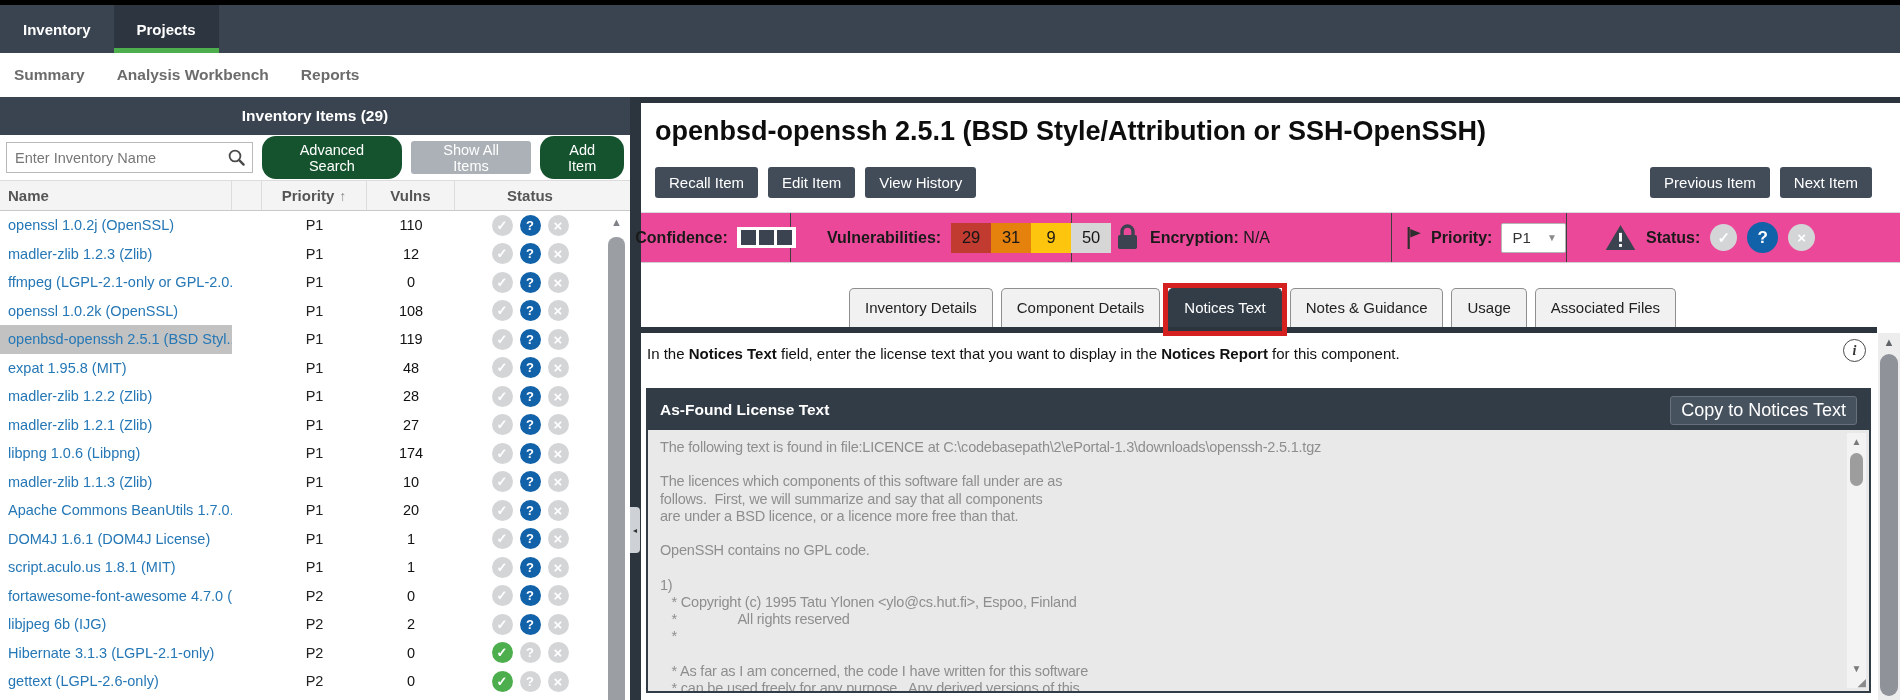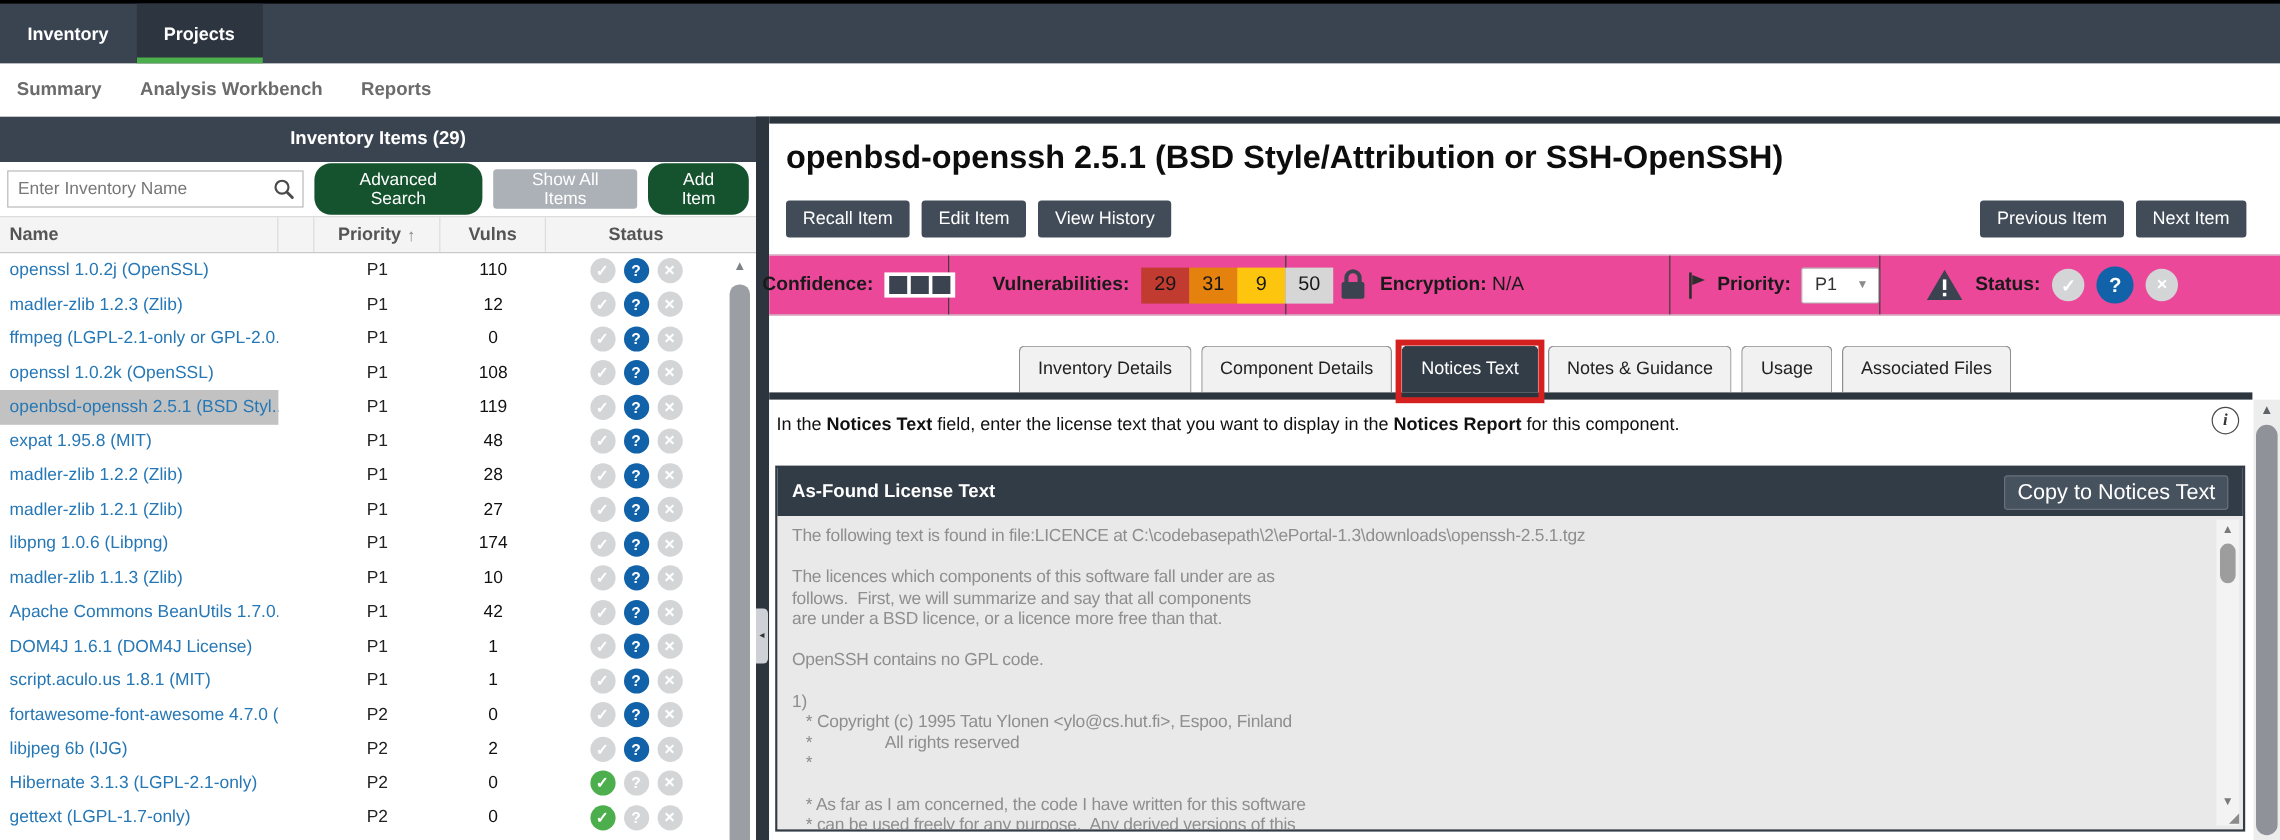--- a/index.html
+++ b/index.html
@@ -4,21 +4,21 @@
 <style>
   * { box-sizing: border-box; }
   html,body { margin:0; padding:0; }
   body {
     width:1900px; height:700px; overflow:hidden; background:#fff;
     font-family:"Liberation Sans", sans-serif; position:relative;
   }
 
   
   .topnav { position:absolute; top:0; left:0; right:0; height:53px;
-    background:#3a4450; border-top:3px solid #000000; display:flex; }
+    background:#3a4450; border-top:5px solid #000000; display:flex; }
   .topnav-tab { padding:0 23px; display:flex; align-items:center;
     color:#fff; font-weight:bold; font-size:15px; cursor:pointer; }
   .topnav-tab.active { background:#2d3540; box-shadow:inset 0 -5px 0 0 #4cae4c; }
 
   
   .subnav { position:absolute; top:53px; left:0; right:0; height:44px;
     background:#fff; display:flex; align-items:stretch; gap:28px; padding-left:12px; }
   .subnav-tab { color:#6b6b6b; font-weight:bold; font-size:15.5px;
     display:flex; align-items:center; border-bottom:5px solid transparent;
     padding:4px 2px 0 2px; cursor:pointer; }
@@ -339,21 +339,21 @@
       <span class="circle x">×</span>
     </div>
   </div>
 
   <div class="row">
     <div class="name-cell">
       <a>Apache Commons BeanUtils 1.7.0...</a>
     </div>
     <div class="cell-blank"></div>
     <div class="cell-priority">P1</div>
-    <div class="cell-vulns">42</div>
+    <div class="cell-vulns">20</div>
     <div class="cell-status">
       <span class="circle">✓</span>
       <span class="circle q">?</span>
       <span class="circle x">×</span>
     </div>
   </div>
 
   <div class="row">
     <div class="name-cell">
       <a>DOM4J 1.6.1 (DOM4J License)</a>
@@ -419,21 +419,21 @@
     <div class="cell-vulns">0</div>
     <div class="cell-status">
       <span class="circle green">✓</span>
       <span class="circle q gray">?</span>
       <span class="circle x">×</span>
     </div>
   </div>
 
   <div class="row">
     <div class="name-cell">
-      <a>gettext (LGPL-1.7-only)</a>
+      <a>gettext (LGPL-2.6-only)</a>
     </div>
     <div class="cell-blank"></div>
     <div class="cell-priority">P2</div>
     <div class="cell-vulns">0</div>
     <div class="cell-status">
       <span class="circle green">✓</span>
       <span class="circle q gray">?</span>
       <span class="circle x">×</span>
     </div>
   </div>

